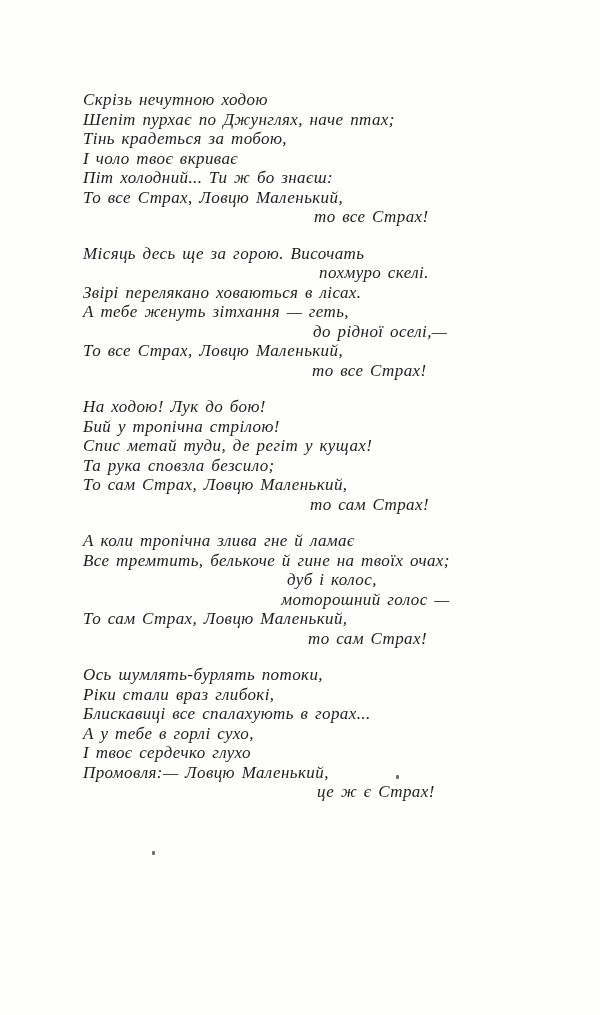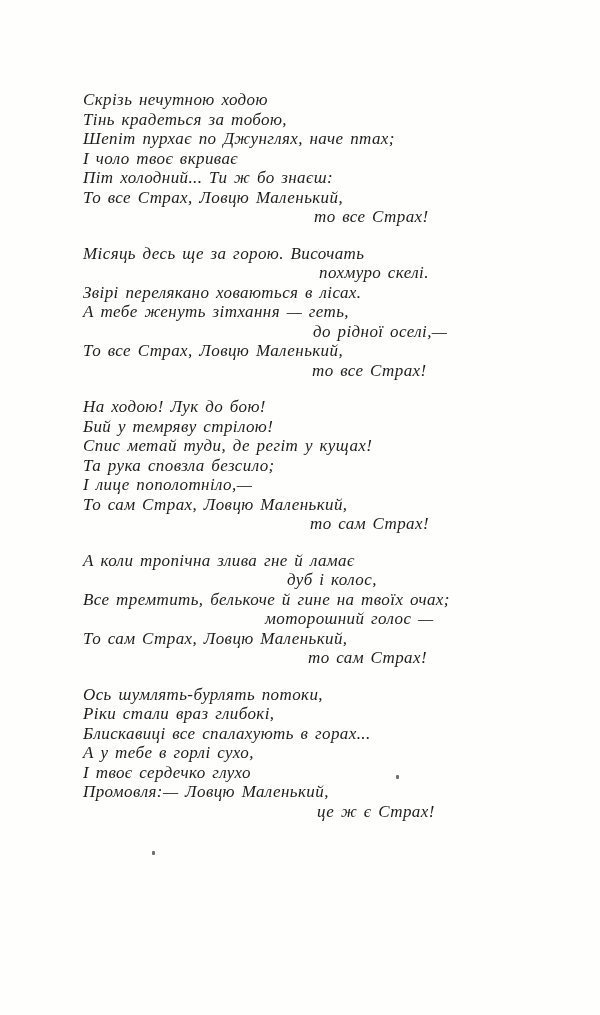--- a/index.html
+++ b/index.html
@@ -44,50 +44,49 @@
     border-radius: 1px;
   }
 </style>
 </head>
 <body>
 
 <div class="page">
   <div class="poem" id="poem">
       <div class="stanza">
         <div class="line">Скрізь нечутною ходою</div>
+        <div class="line">Шепіт пурхає по Джунглях, наче птах;</div>
         <div class="line">Тінь крадеться за тобою,</div>
-        <div class="line">Шепіт пурхає по Джунглях, наче птах;</div>
         <div class="line">І чоло твоє вкриває</div>
         <div class="line">Піт холодний... Ти ж бо знаєш:</div>
         <div class="line">То все Страх, Ловцю Маленький,</div>
         <div class="line" style="padding-left: 231px;">то все Страх!</div>
       </div>
       <div class="stanza">
         <div class="line">Місяць десь ще за горою. Височать</div>
         <div class="line" style="padding-left: 236px;">похмуро скелі.</div>
         <div class="line">Звірі перелякано ховаються в лісах.</div>
         <div class="line">А тебе женуть зітхання — геть,</div>
         <div class="line" style="padding-left: 230px; font-style: italic;">до рідної оселі,—</div>
         <div class="line">То все Страх, Ловцю Маленький,</div>
         <div class="line" style="padding-left: 229px;">то все Страх!</div>
       </div>
       <div class="stanza">
         <div class="line">На ходою! Лук до бою!</div>
-        <div class="line">Бий у темряву стрілою!</div>
+        <div class="line">Бий у тропічна стрілою!</div>
         <div class="line">Спис метай туди, де регіт у кущах!</div>
         <div class="line">Та рука сповзла безсило;</div>
-        <div class="line">І лице пополотніло,—</div>
         <div class="line">То сам Страх, Ловцю Маленький,</div>
         <div class="line" style="padding-left: 227px;">то сам Страх!</div>
       </div>
       <div class="stanza">
         <div class="line">А коли тропічна злива гне й ламає</div>
+        <div class="line">Все тремтить, белькоче й гине на твоїх очах;</div>
         <div class="line" style="padding-left: 204px;">дуб і колос,</div>
-        <div class="line">Все тремтить, белькоче й гине на твоїх очах;</div>
-        <div class="line" style="padding-left: 182px;">моторошний голос —</div>
+        <div class="line" style="padding-left: 182px; text-align: right;">моторошний голос —</div>
         <div class="line">То сам Страх, Ловцю Маленький,</div>
         <div class="line" style="padding-left: 225px;">то сам Страх!</div>
       </div>
       <div class="stanza">
         <div class="line">Ось шумлять-бурлять потоки,</div>
         <div class="line">Ріки стали враз глибокі,</div>
         <div class="line">Блискавиці все спалахують в горах...</div>
         <div class="line">А у тебе в горлі сухо,</div>
         <div class="line">І твоє сердечко глухо</div>
         <div class="line">Промовля:— Ловцю Маленький,</div>

